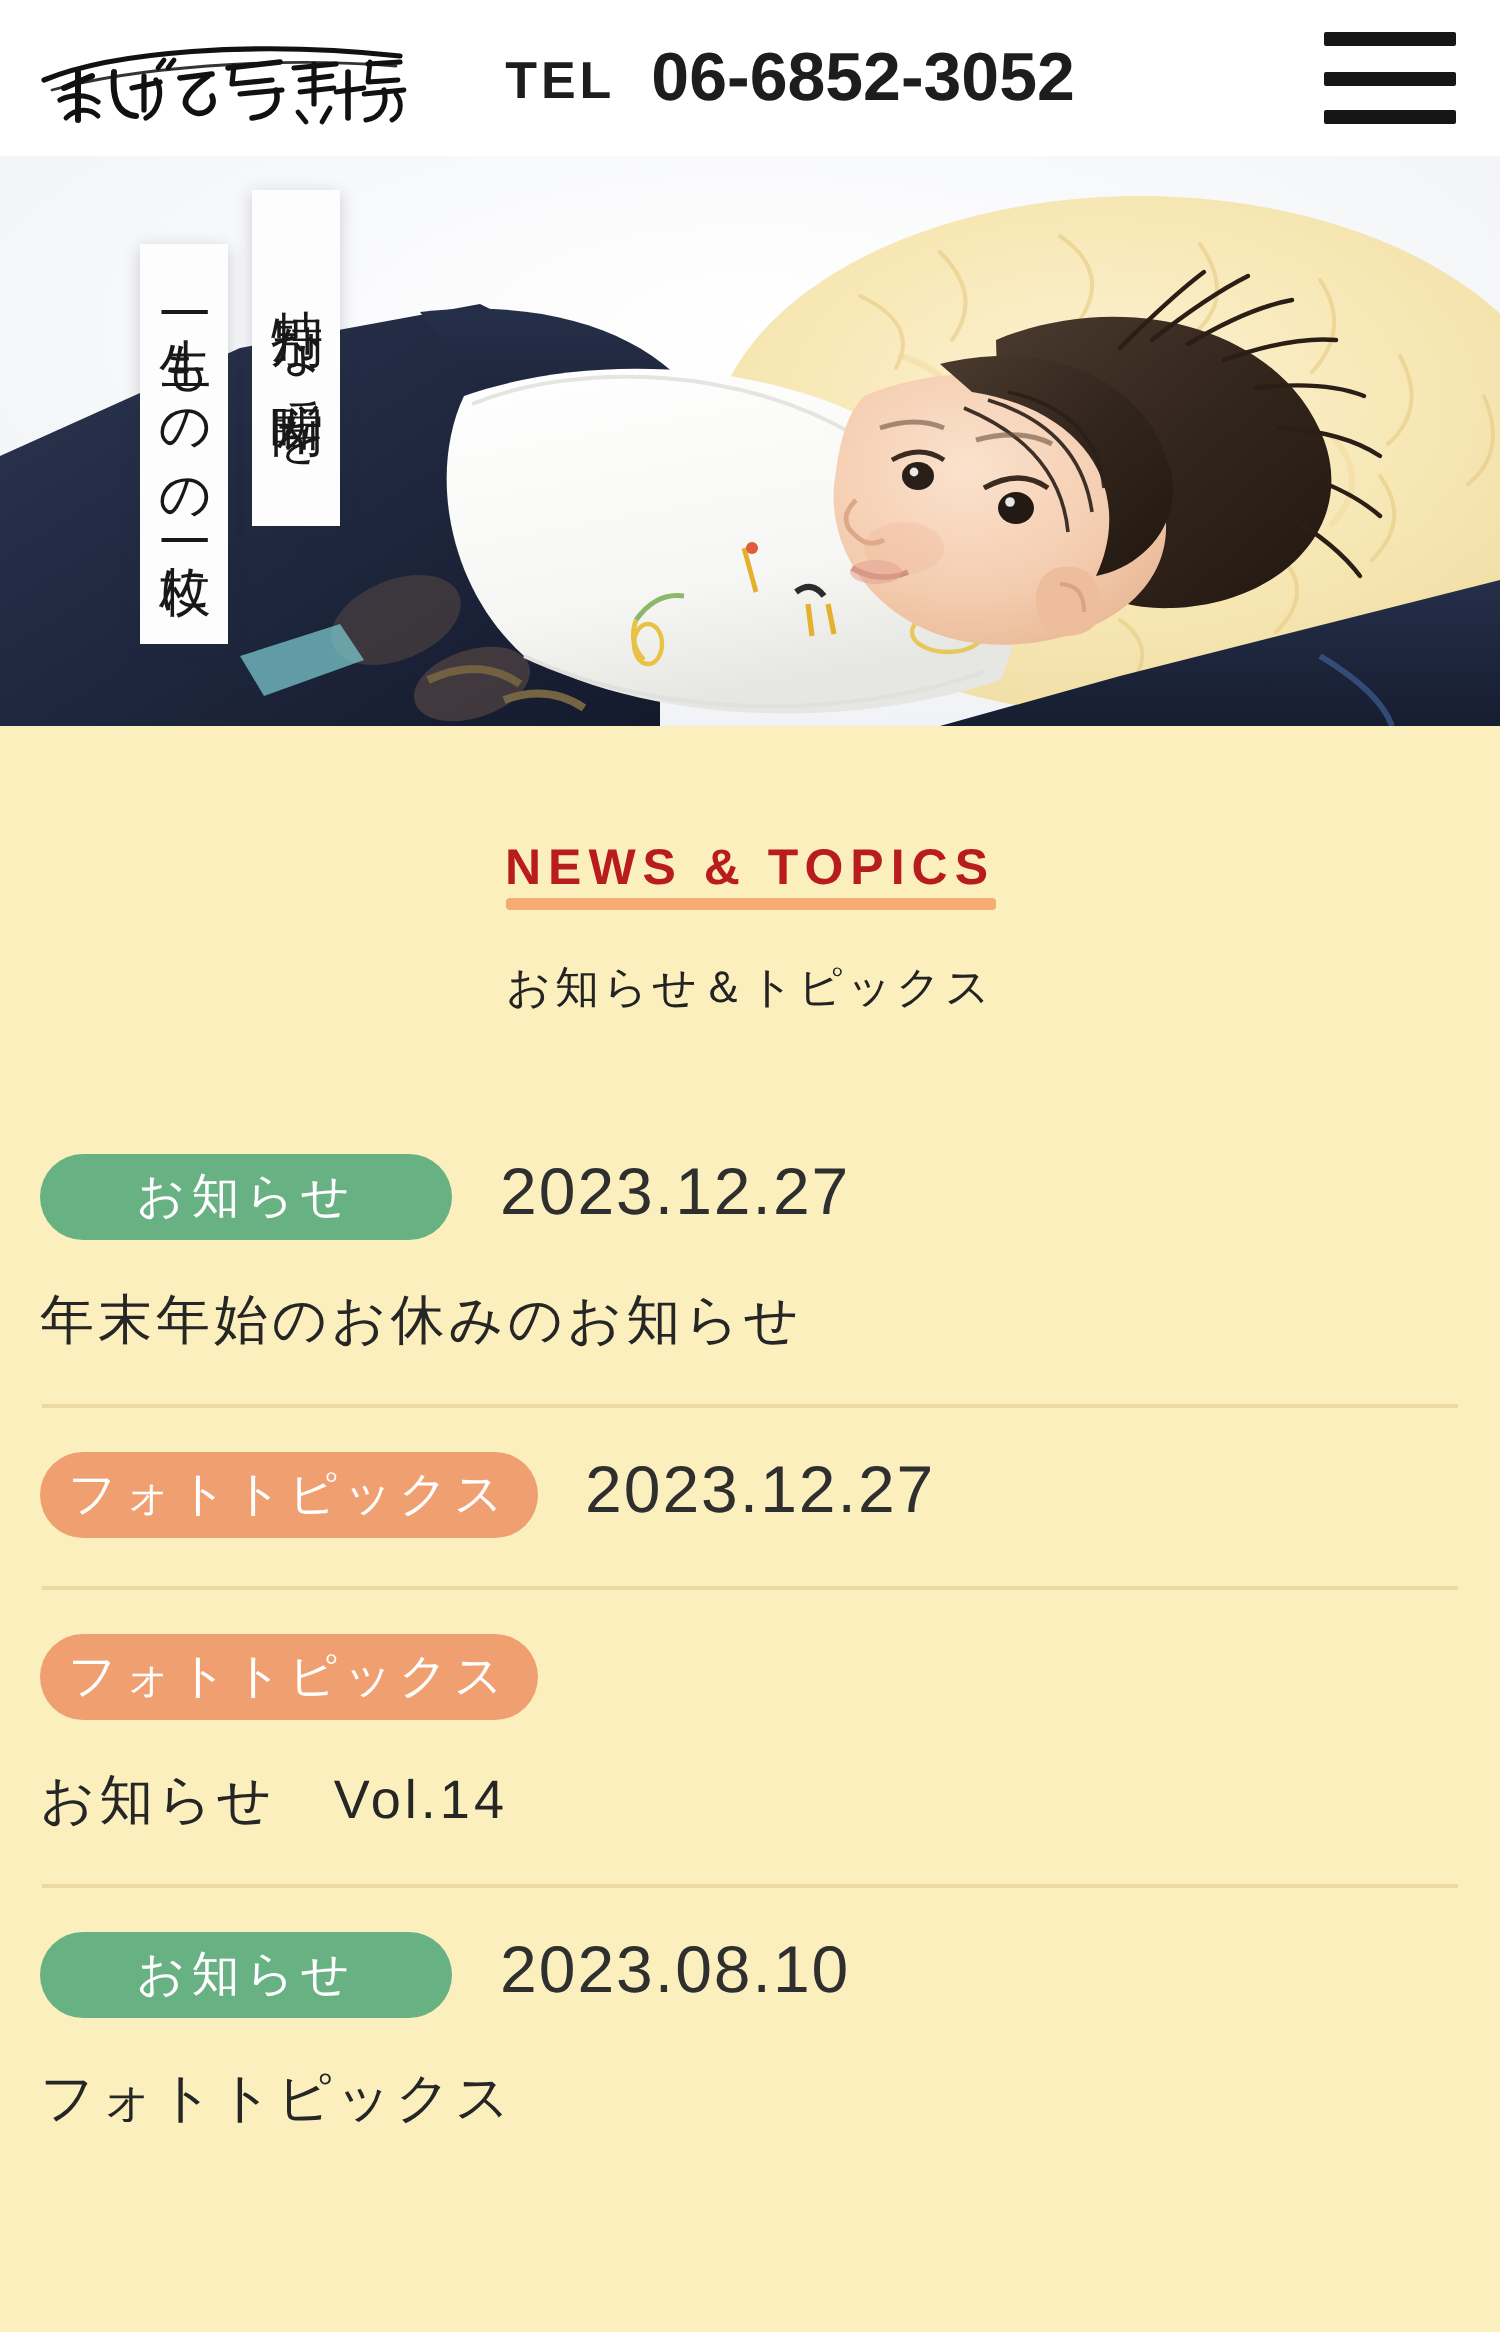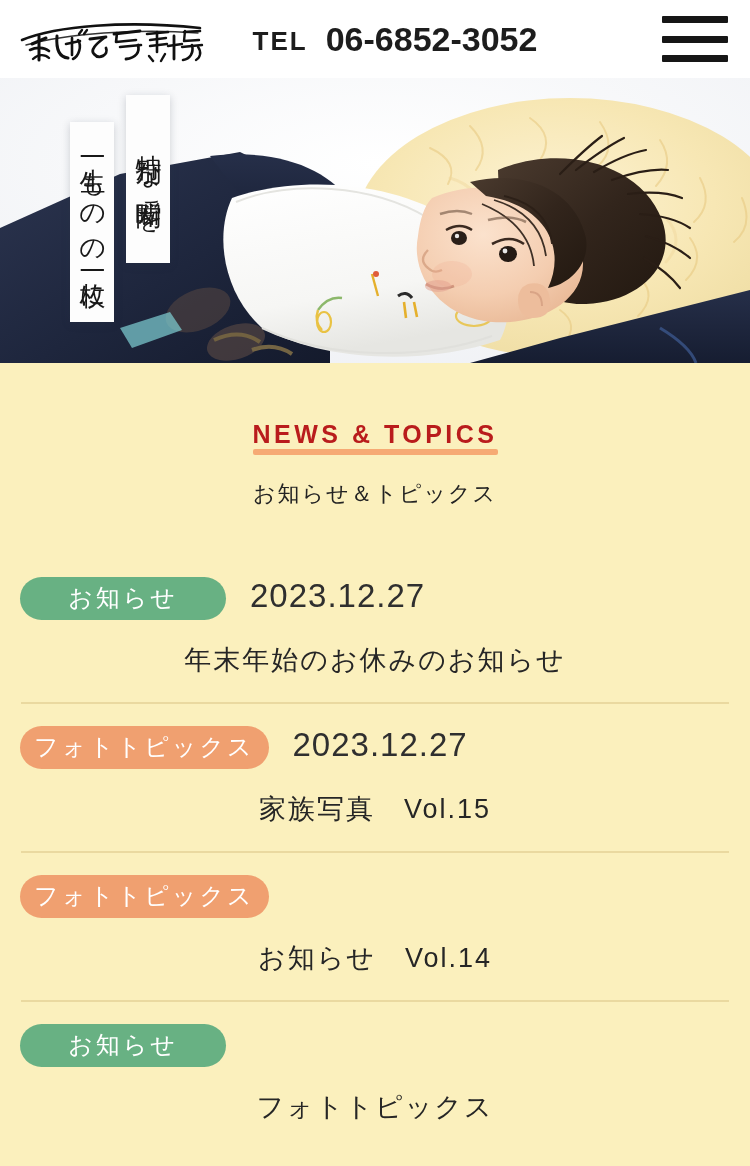--- a/index.html
+++ b/index.html
@@ -154,21 +154,20 @@
     font-size:33px;
     color:#2f2f2f;
     letter-spacing:1px;
   }
   .item-title{
     margin-top:22px;
     font-size:27px;
     color:#262626;
     letter-spacing:2px;
     white-space:pre;
-    text-align:center;
   }
 </style>
 </head>
 <body>
 
 <div class="header">
 
   <a class="logo" href="#" aria-label="森しげる写真場">
     <svg viewBox="0 0 190 52">
       <g fill="none" stroke="#111" stroke-linecap="round" stroke-linejoin="round">
@@ -395,35 +394,35 @@
           <div class="item-title">年末年始のお休みのお知らせ</div>
         </div>
         <div class="divider"></div>
       </div>
       <div class="news-item">
         <div class="item-inner">
           <div class="item-meta">
             <span class="badge badge-topics">フォトトピックス</span>
             <span class="item-date">2023.12.27</span>
           </div>
-          <div class="item-title">家族写真　Vol.15</div>
         </div>
         <div class="divider"></div>
       </div>
       <div class="news-item">
         <div class="item-inner">
           <div class="item-meta">
             <span class="badge badge-topics">フォトトピックス</span>
           </div>
           <div class="item-title">お知らせ　Vol.14</div>
         </div>
         <div class="divider"></div>
       </div>
       <div class="news-item">
         <div class="item-inner">
           <div class="item-meta">
             <span class="badge badge-news">お知らせ</span>
+            <span class="item-date">2023.08.10</span>
           </div>
           <div class="item-title">フォトトピックス</div>
         </div>
       </div>
     </div>
 </section>
 
 </body></html>

